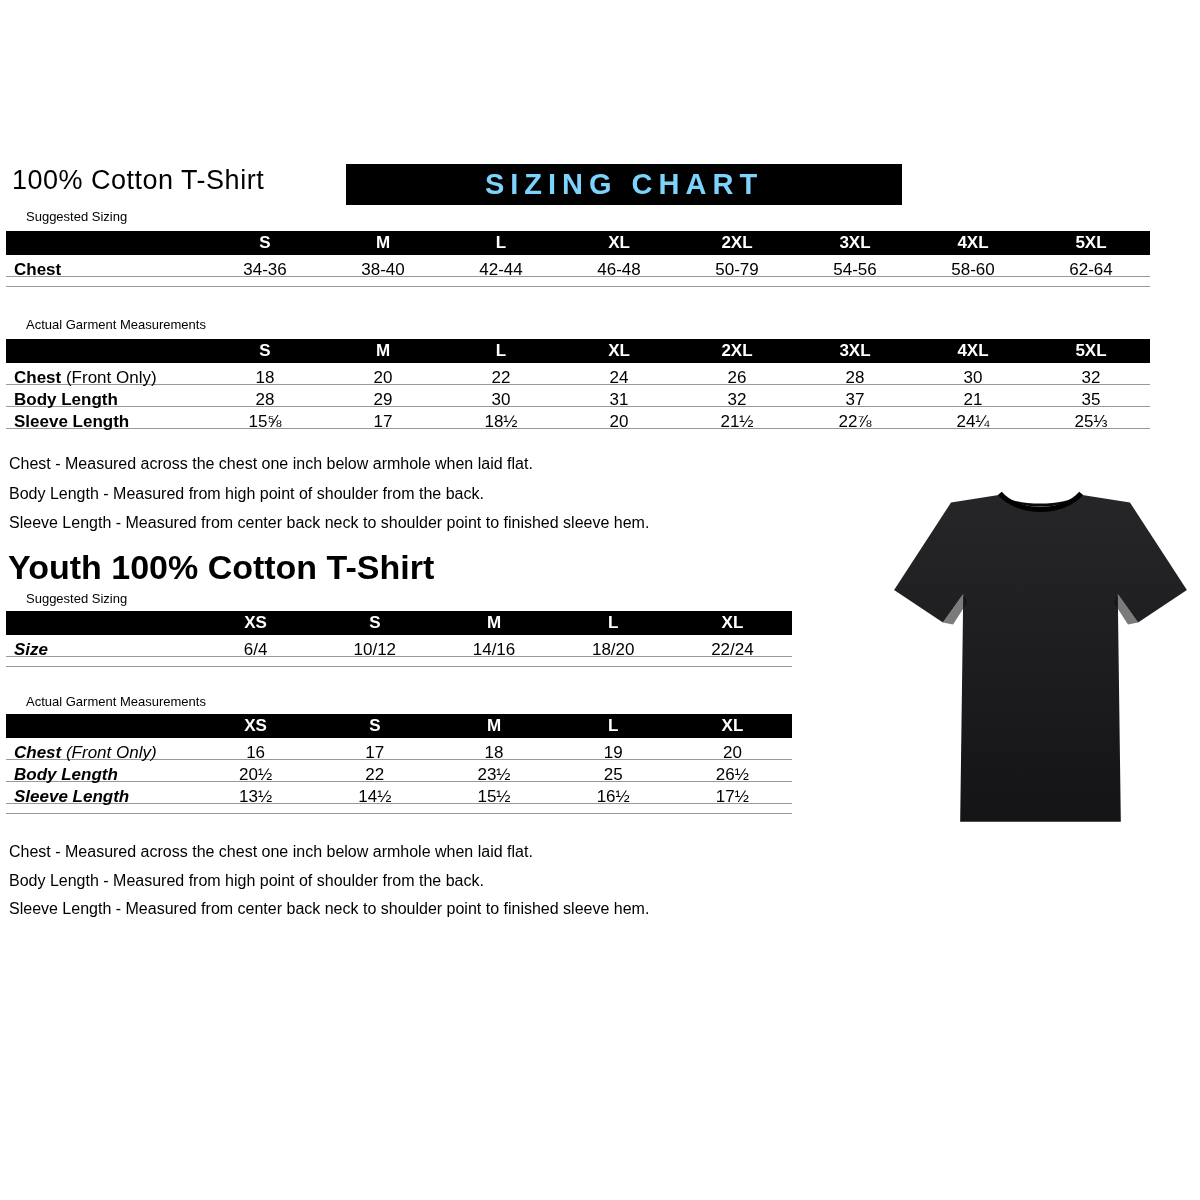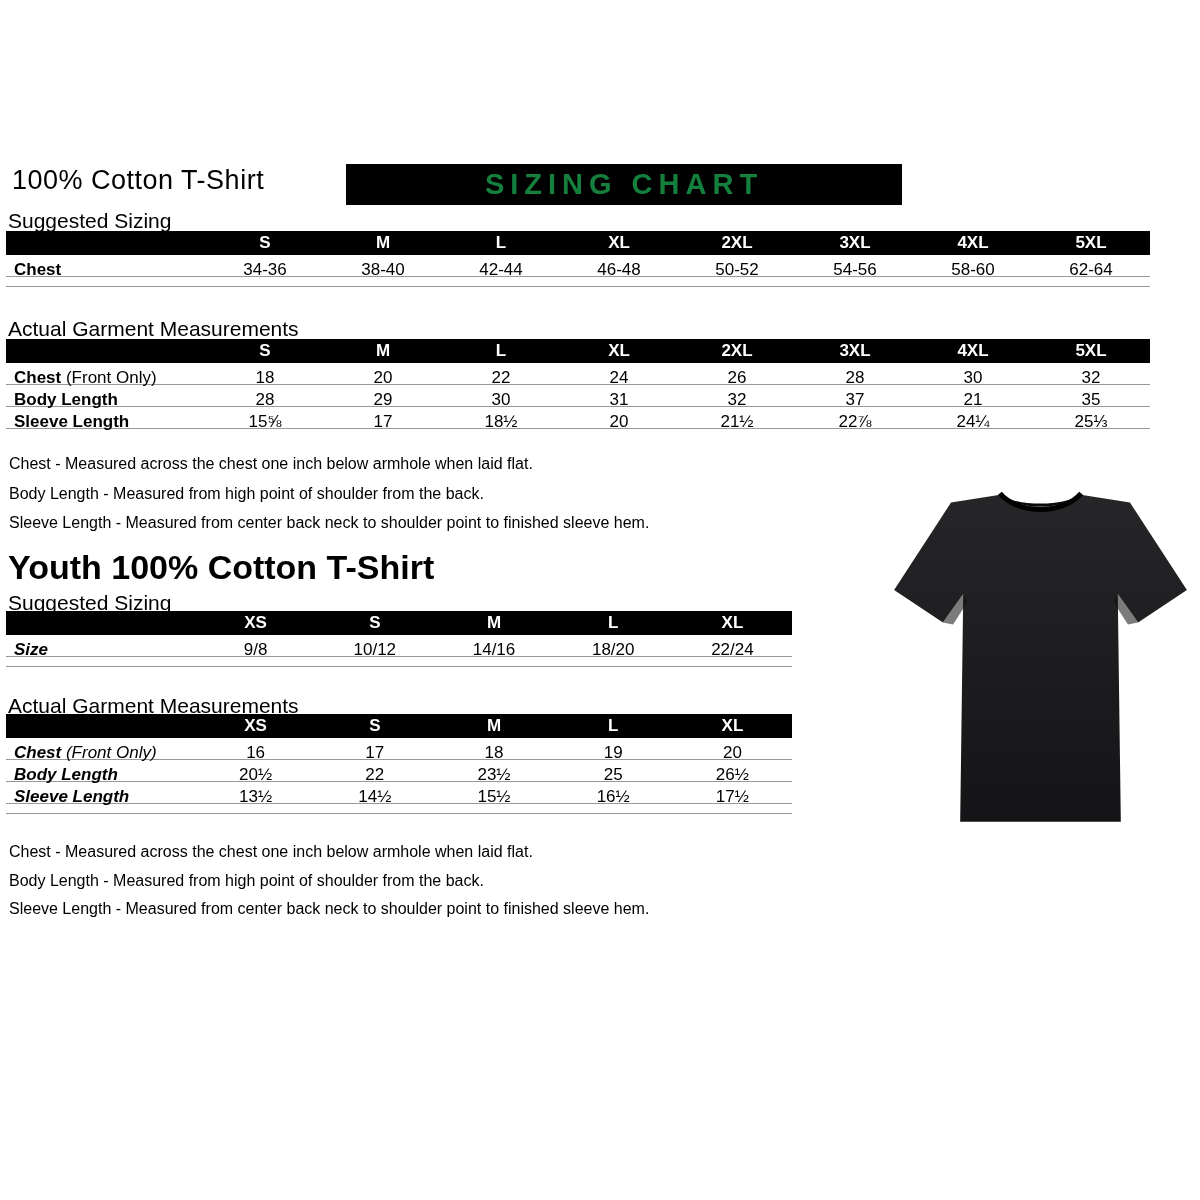--- a/index.html
+++ b/index.html
@@ -2,23 +2,23 @@
 <html><head>
 <meta charset="utf-8">
 <style>
   * { margin:0; padding:0; box-sizing:border-box; }
   html,body { width:1200px; height:1200px; background:#ffffff; color:#000;
               font-family:"Liberation Sans", sans-serif; }
   .page { position:relative; width:1200px; height:1200px; overflow:hidden; }
   .abs { position:absolute; }
 
   .adult-title { left:12px; top:165px; font-size:27px; font-weight:400; letter-spacing:0.5px; }
-  .banner { left:346px; top:164px; width:556px; height:41px; background:#000; color:#15803d;
+  .banner { left:346px; top:164px; width:556px; height:41px; background:#000; color:#7dd3fc;
             font-size:29px; font-weight:bold; letter-spacing:6px; text-align:center; line-height:41px; }
-  .sec-label { left:8px; font-size:21px; }
+  .sec-label { left:26px; font-size:13px; }
   .youth-title { left:8px; top:548px; font-size:34px; font-weight:bold; }
 
   .sztable { position:absolute; left:6px; font-size:17px; }
   .sztable.w-adult { width:1144px; }
   .sztable.w-youth { width:786px; }
   .t-head { display:flex; background:#000; color:#fff; font-weight:bold; height:24px; line-height:24px; }
   .t-row  { display:flex; height:22px; line-height:30px; border-bottom:1px solid #999; }
   .cell-label { padding-left:8px; font-weight:bold; text-align:left; }
   .w-adult .cell-label { width:200px; }
   .w-youth .cell-label { width:190px;font-style:italic; }
@@ -51,21 +51,21 @@
       <div class="cell">3XL</div>
       <div class="cell">4XL</div>
       <div class="cell">5XL</div>
     </div>
     <div class="t-row">
       <div class="cell-label">Chest</div>
       <div class="cell">34-36</div>
       <div class="cell">38-40</div>
       <div class="cell">42-44</div>
       <div class="cell">46-48</div>
-      <div class="cell">50-52</div>
+      <div class="cell">50-79</div>
       <div class="cell">54-56</div>
       <div class="cell">58-60</div>
       <div class="cell">62-64</div>
     </div>
     <div class="rule-gap"></div>
   </div>
 
   <div class="abs sec-label" style="top:317px">Actual Garment Measurements</div>
 
   <div class="sztable w-adult" style="top:339px">
@@ -126,21 +126,21 @@
     <div class="t-head">
       <div class="cell-label"></div>
       <div class="cell">XS</div>
       <div class="cell">S</div>
       <div class="cell">M</div>
       <div class="cell">L</div>
       <div class="cell">XL</div>
     </div>
     <div class="t-row">
       <div class="cell-label">Size</div>
-      <div class="cell">9/8</div>
+      <div class="cell">6/4</div>
       <div class="cell">10/12</div>
       <div class="cell">14/16</div>
       <div class="cell">18/20</div>
       <div class="cell">22/24</div>
     </div>
     <div class="rule-gap"></div>
   </div>
 
   <div class="abs sec-label" style="top:694px">Actual Garment Measurements</div>
 

